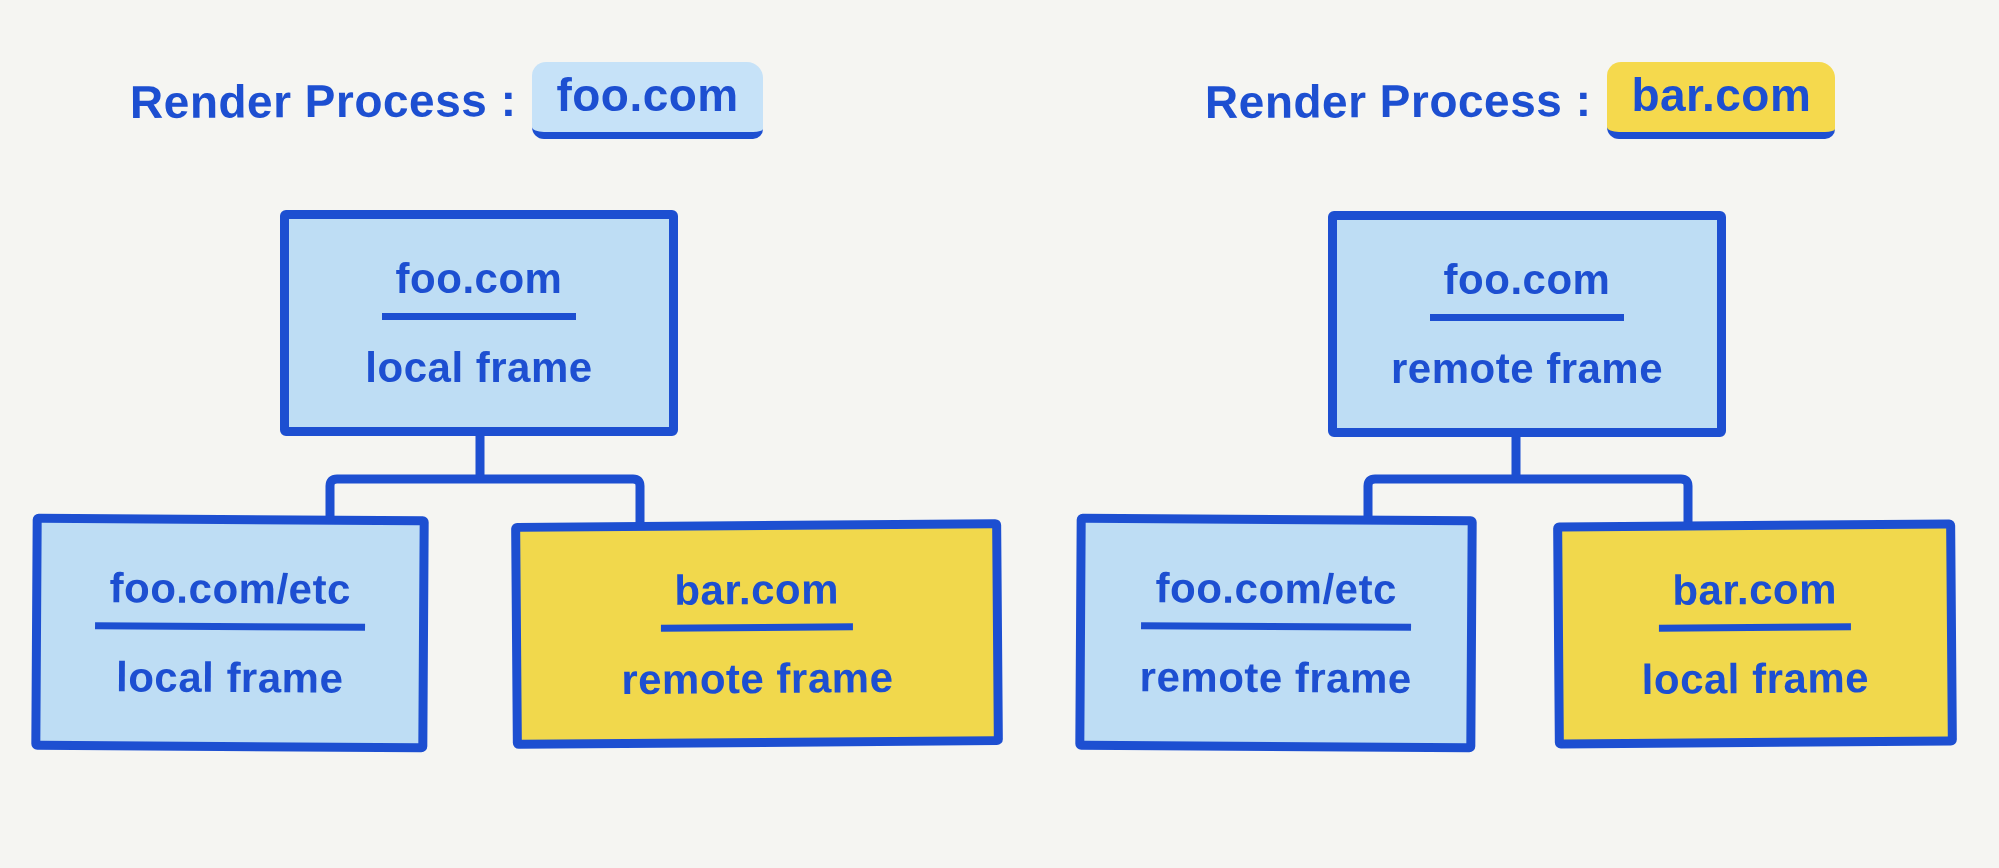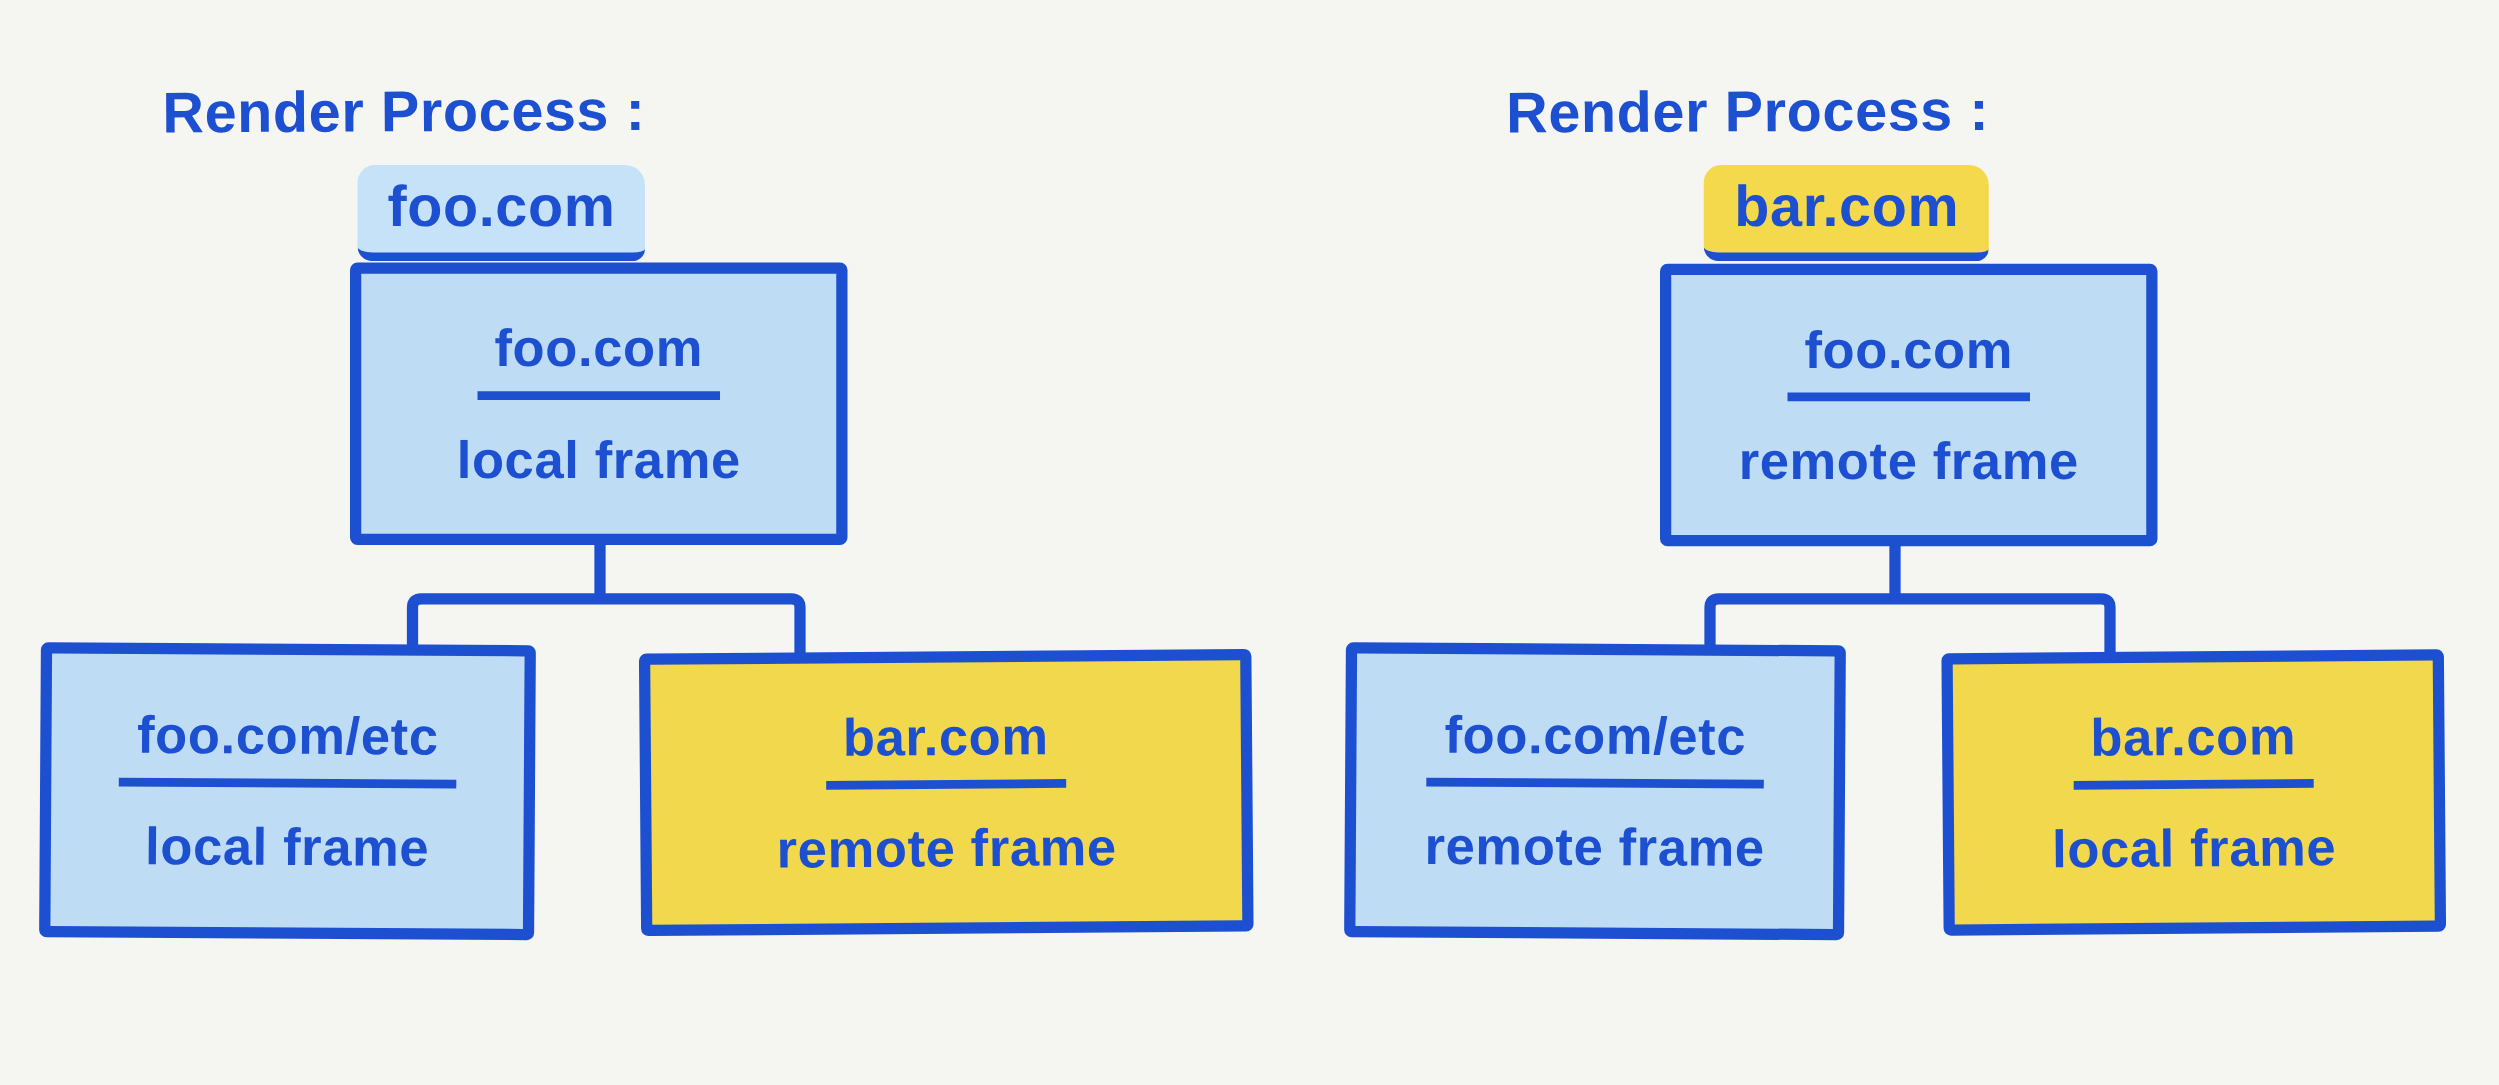--- a/index.html
+++ b/index.html
@@ -25,24 +25,23 @@
   .tree{display:contents;}
   svg.connectors{
     position:absolute;inset:0;width:1999px;height:868px;
     pointer-events:none;
   }
   svg.connectors path{
     stroke:var(--ink);stroke-width:9;fill:none;stroke-linejoin:round;
   }
   .title{
     position:absolute;
-    display:flex;align-items:flex-end;gap:16px;
+    display:flex;align-items:center;gap:16px;
     font-size:46px;font-weight:700;letter-spacing:.5px;
     white-space:nowrap;
-    flex-direction:column;
   }
   .tprefix{transform:rotate(-.3deg);display:inline-block;}
   .hl{
     display:inline-block;
     padding:6px 24px 10px;
     border-radius:14px 16px 10px 12px;
     border-bottom:7px solid var(--ink);
   }
   .hl-blue{background:var(--blue-highlight);}
   .hl-yellow{background:var(--yellow-highlight);}

